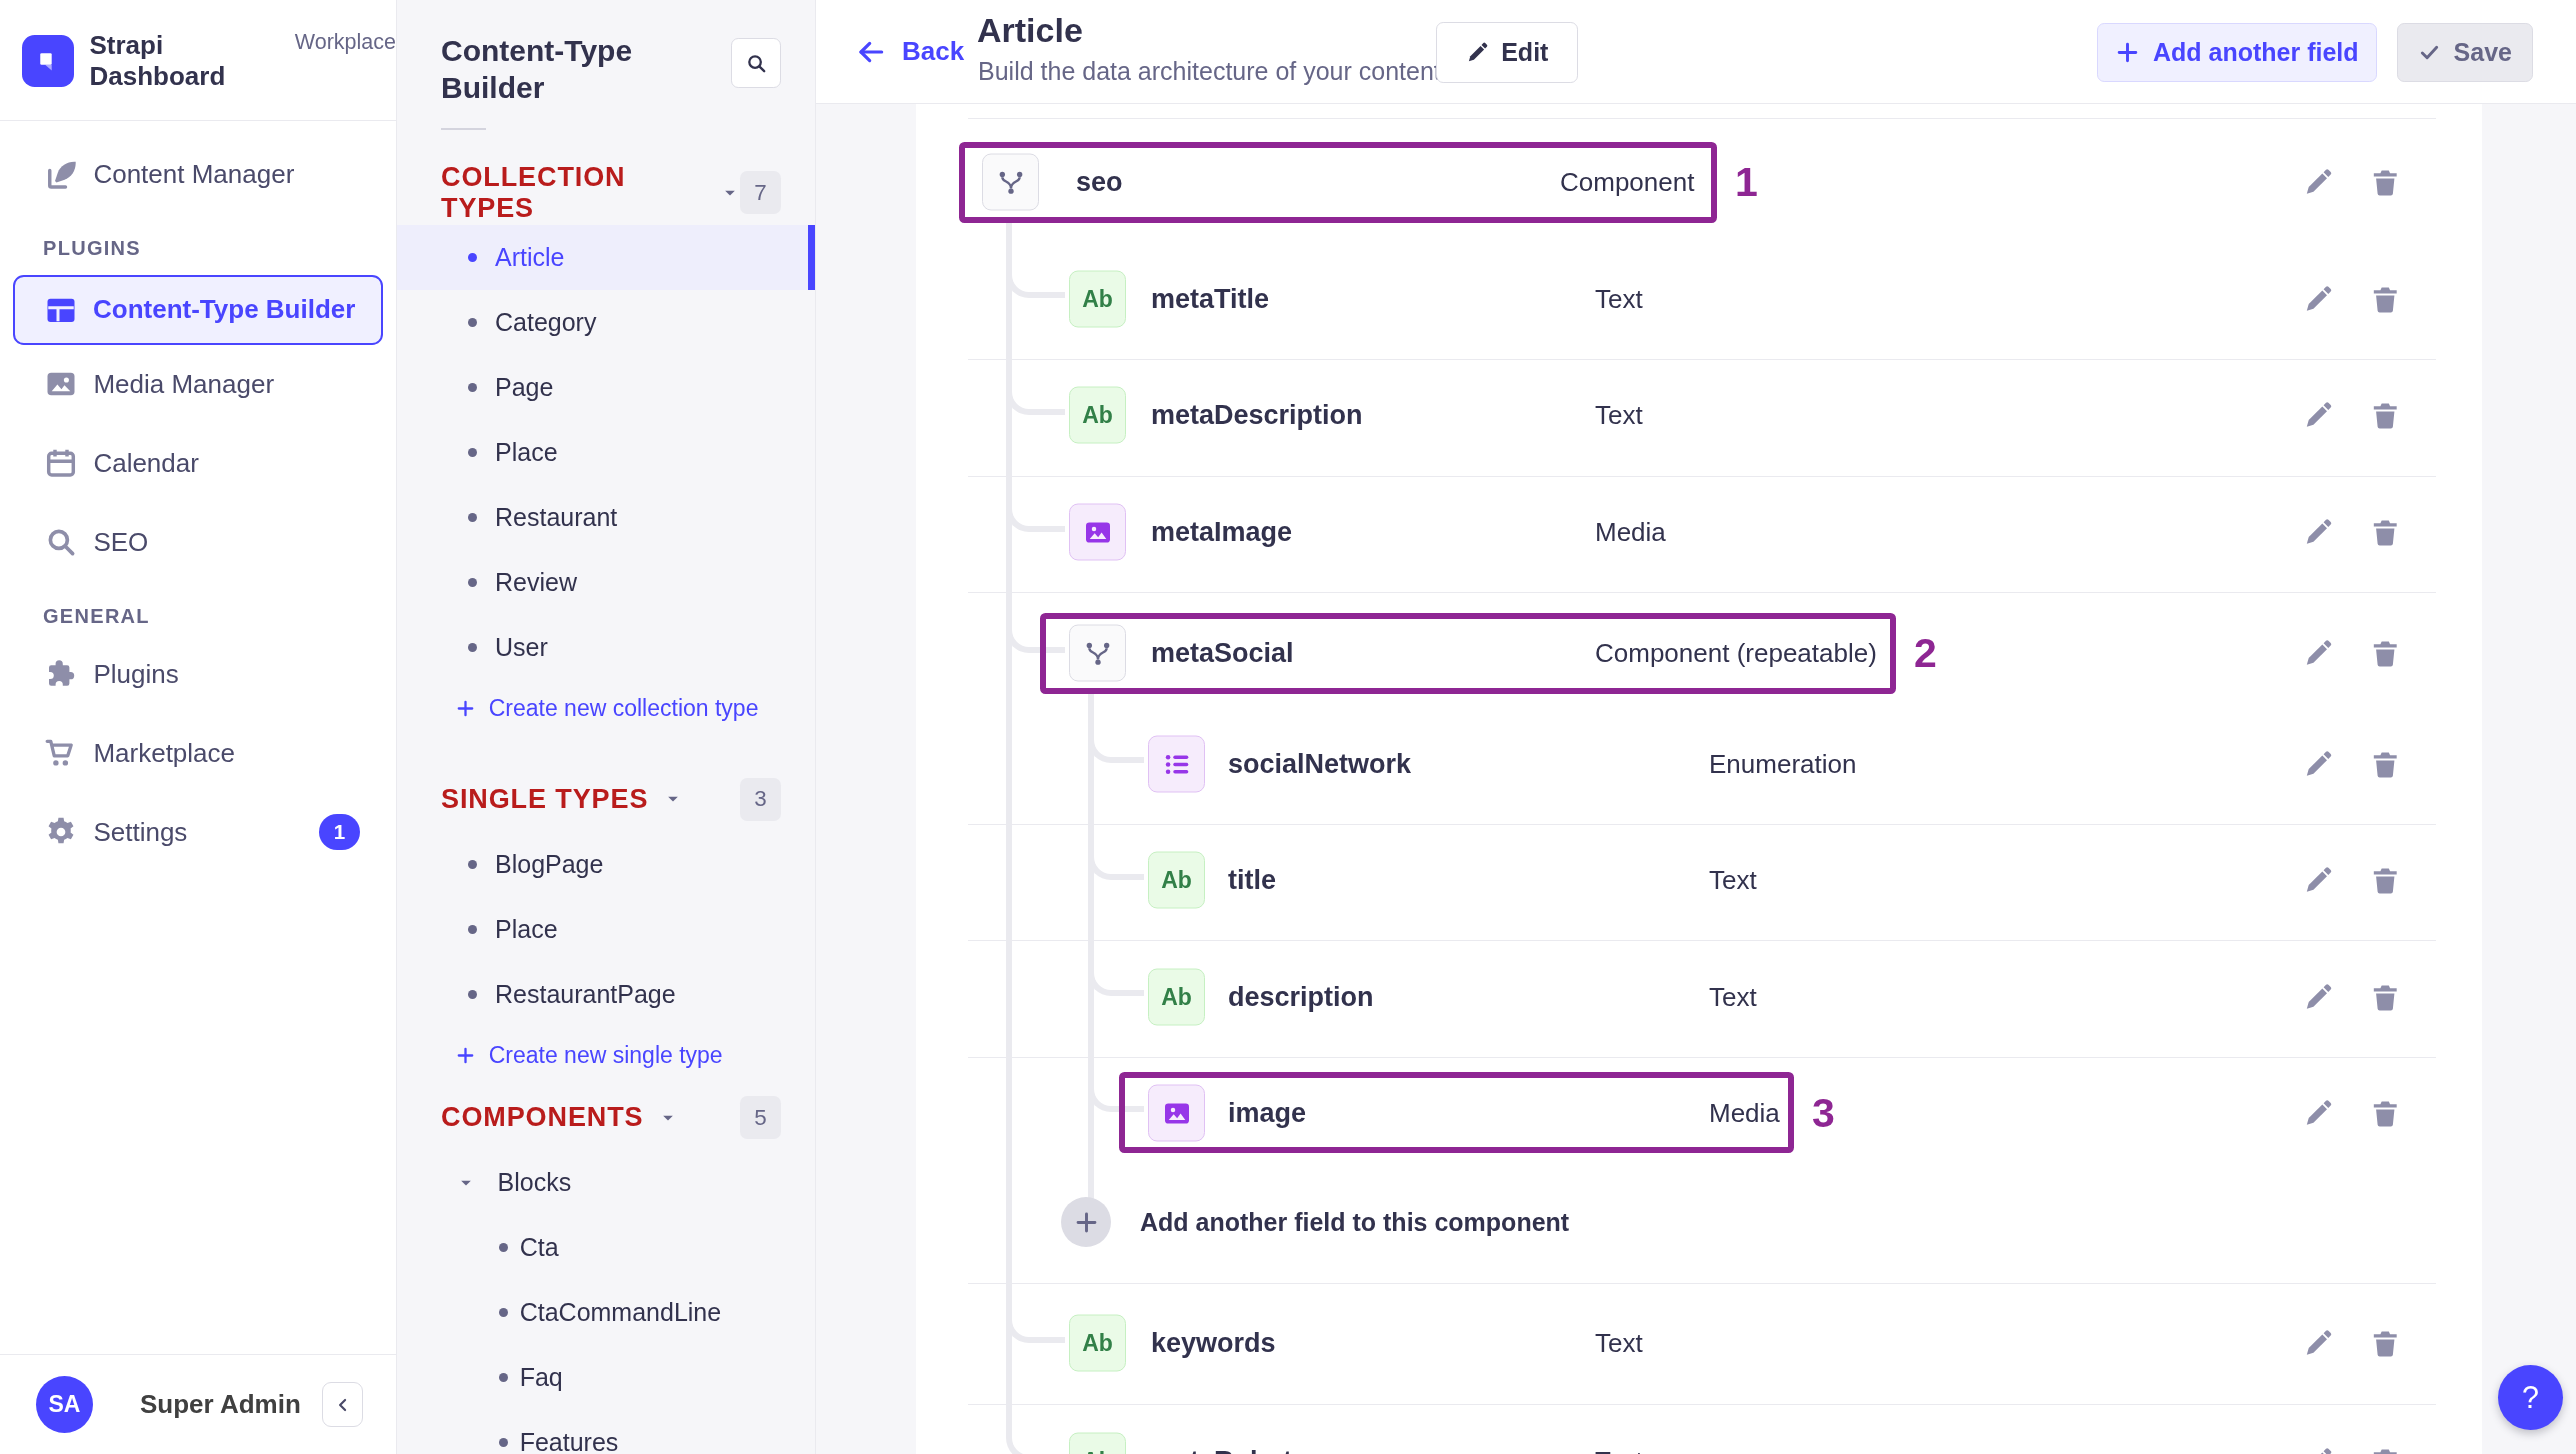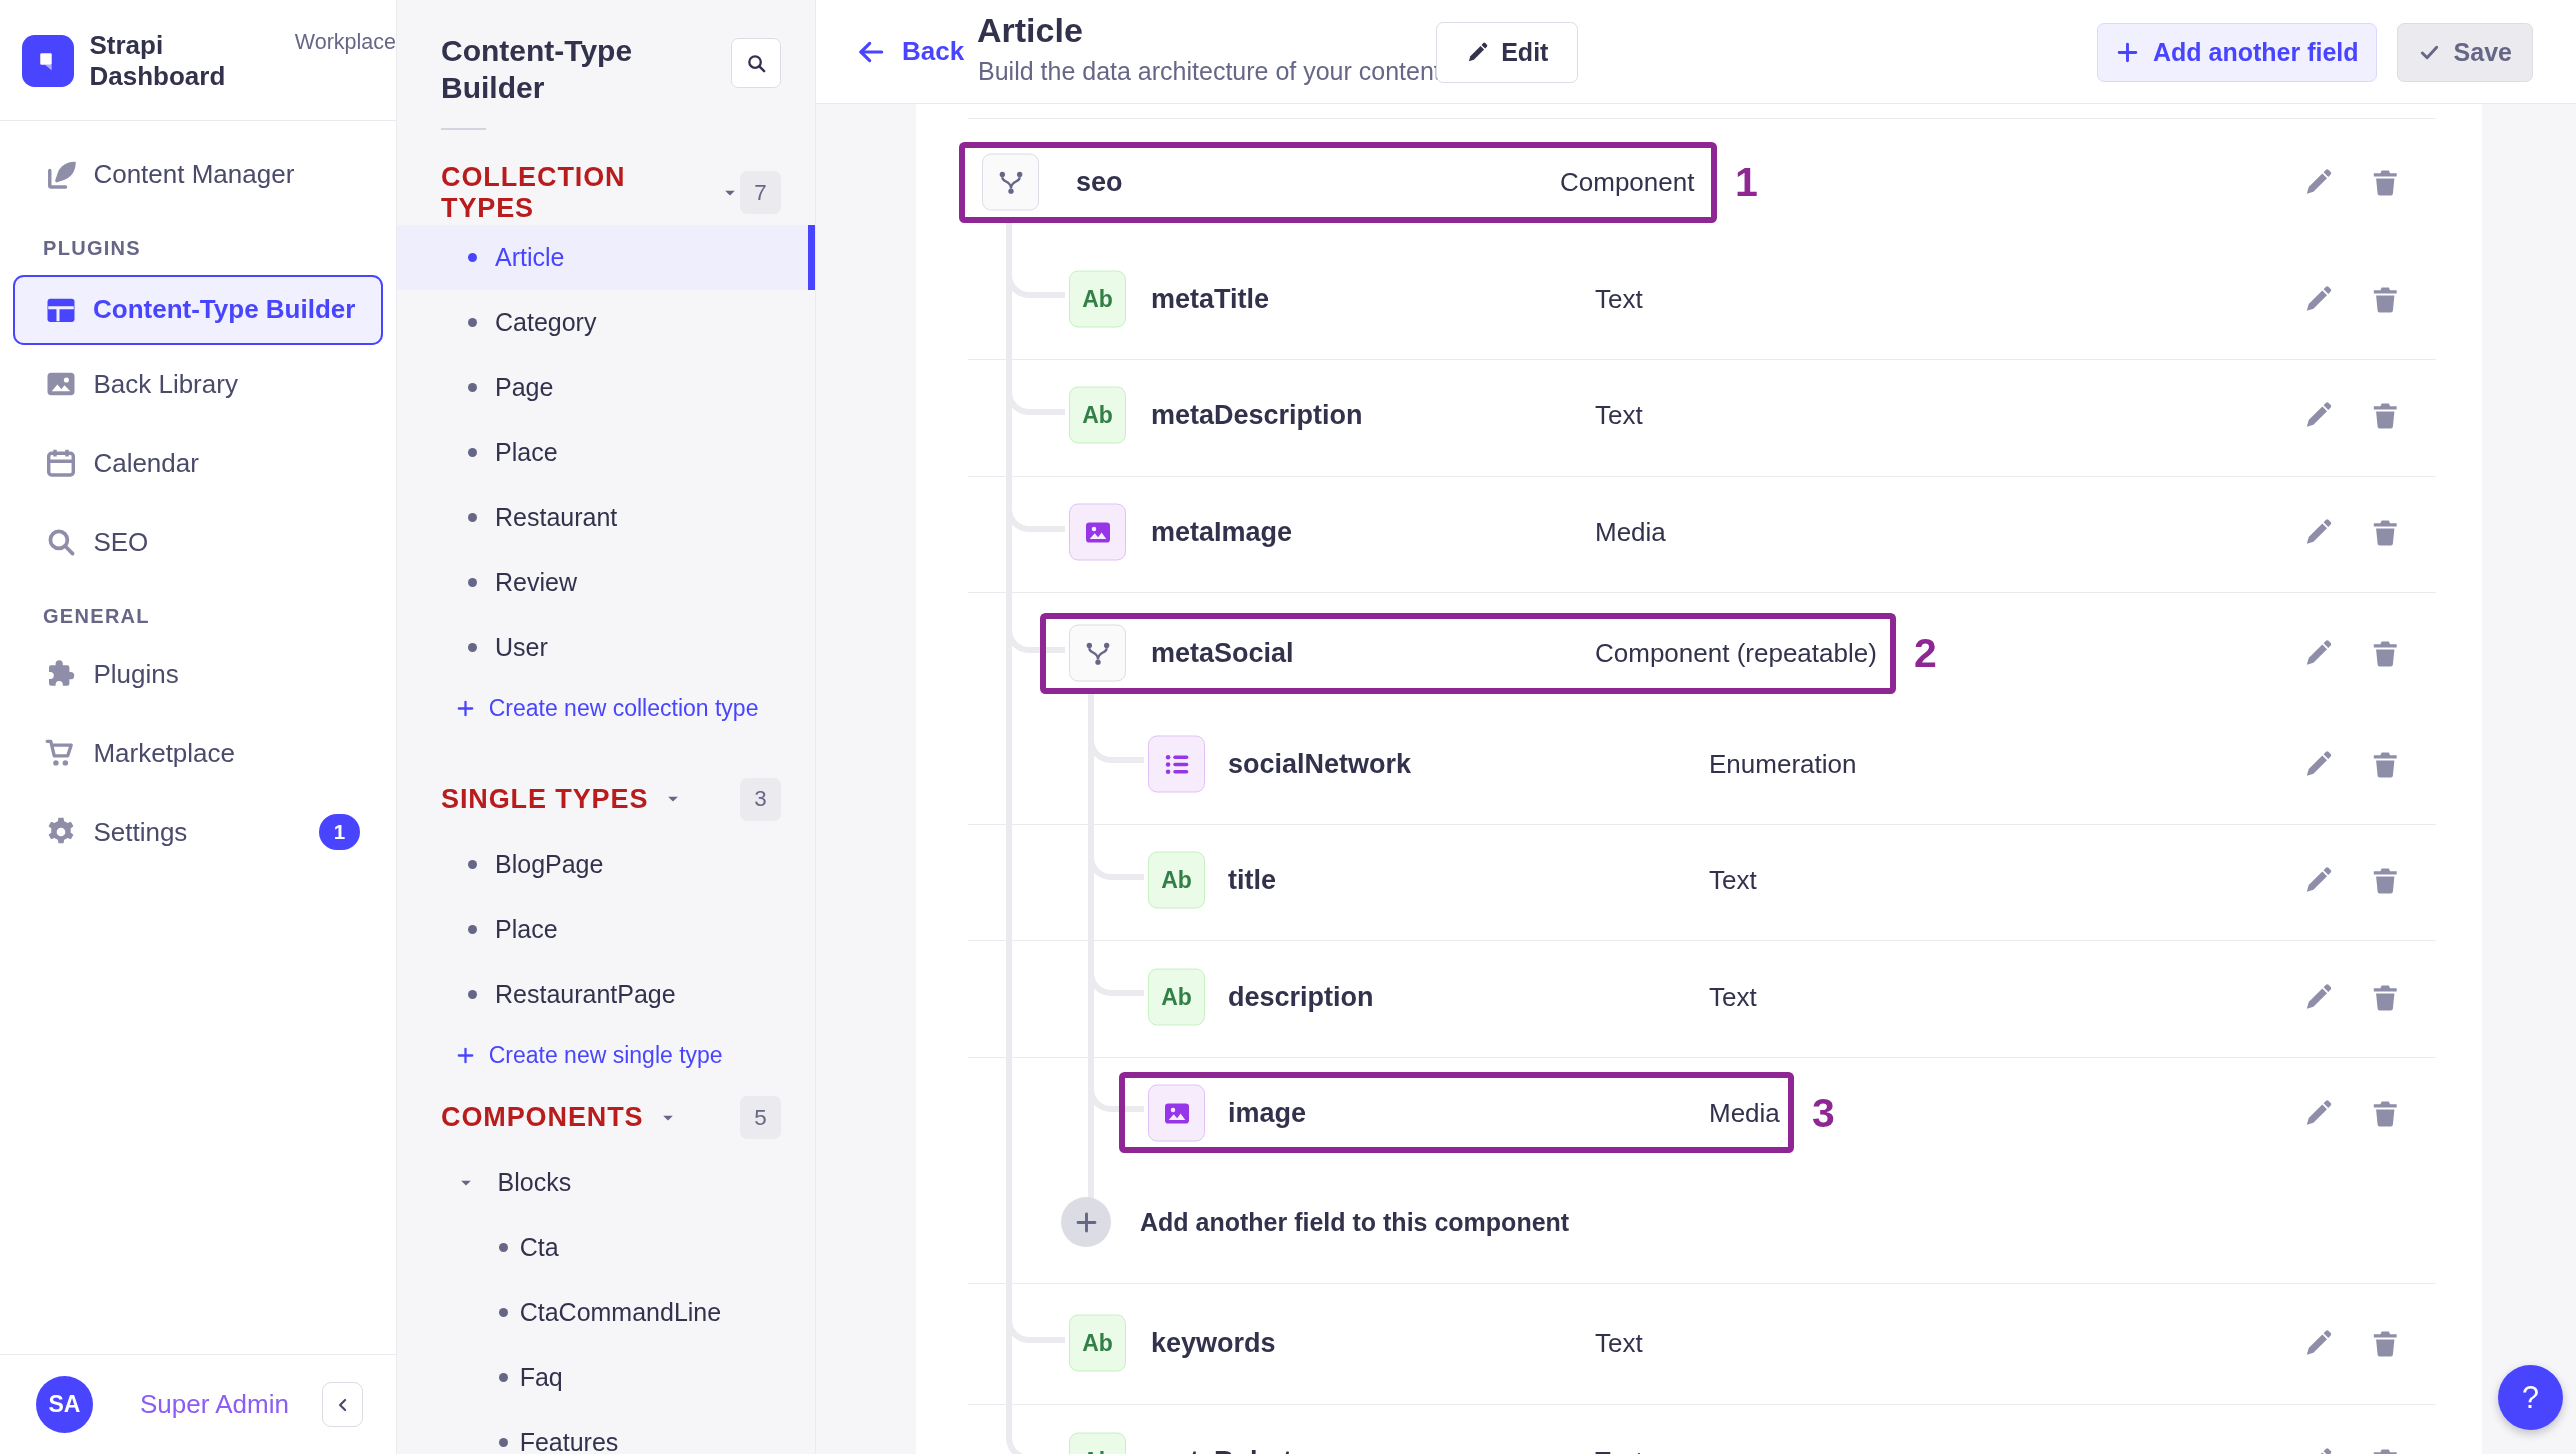--- a/index.html
+++ b/index.html
@@ -22,21 +22,21 @@
   .side1-item{height:79px;display:flex;align-items:center;padding:0 36px 0 43px;gap:14.4px;cursor:pointer;font-size:26px;color:#4a4a6a;}
   .side1-item .icn{width:36px;height:36px;display:flex;align-items:center;justify-content:center;color:#8e8ea9;flex:0 0 auto;}
   .side1-item.first{margin-top:14.4px;}
   .side1-section{margin:23px 0 7.2px 43px;font-size:20px;font-weight:700;letter-spacing:1.3px;color:#666687;}
   .side1-active{margin:14.4px 12.6px 0 12.6px;height:70px;border:2.7px solid #4945ff;border-radius:10.8px;background:#f0f0ff;display:flex;align-items:center;gap:14.4px;padding:0 0 0 28px;cursor:pointer;font-size:26px;color:#4945ff;font-weight:600;box-sizing:border-box;}
   .side1-active .icn{width:36px;height:36px;display:flex;align-items:center;justify-content:center;color:#4945ff;}
   .badge-notif{margin-left:auto;min-width:41px;height:36px;border-radius:18px;background:#4945ff;color:#fff;font-size:20.6px;font-weight:700;display:flex;align-items:center;justify-content:center;}
   #user-divider{position:absolute;left:0;right:0;top:1354px;}
   .user-row{position:absolute;left:0;right:0;top:1355px;height:99px;display:flex;align-items:center;padding:0 33px 0 36px;box-sizing:border-box;}
   .avatar{width:57px;height:57px;border-radius:50%;background:#4945ff;color:#fff;font-size:23px;font-weight:700;display:flex;align-items:center;justify-content:center;}
-  .user-name{margin-left:47px;font-size:26px;color:#8b5cf6;font-weight:400;}
+  .user-name{margin-left:47px;font-size:26px;color:#404040;font-weight:700;}
   .collapse-btn{margin-left:auto;width:41px;height:45px;border:0.9px solid #dcdce4;border-radius:9px;background:#fff;display:flex;align-items:center;justify-content:center;color:#4a4a68;cursor:pointer;}
   
   #sidebar2{position:absolute;left:397px;top:0;width:418px;height:1454px;background:#f6f6f9;border-right:0.9px solid #eaeaef;z-index:4;}
   .s2-head{position:relative;padding:32px 0 0 44px;}
   .s2-title{font-size:30px;font-weight:700;color:#32324d;line-height:37px;width:251px;}
   .s2-search{position:absolute;right:34px;top:38px;width:50px;height:50px;background:#fff;border:0.9px solid #dcdce4;border-radius:7.2px;display:flex;align-items:center;justify-content:center;color:#32324d;cursor:pointer;}
   .s2-divider{width:45px;height:2.7px;background:#d4d4de;margin:21.5px 0 0 44px;}
   .sec-head{display:flex;align-items:center;margin:41px 34px 0 44px;height:43px;}
   .sec-head.tight{margin-top:12.6px;align-items:center;}
   .sec-title{font-size:27px;font-weight:700;letter-spacing:0.9px;color:#b91c1c;}
@@ -121,21 +121,21 @@
         <span>Content-Type Builder</span>
       </div>
       <div class="side1-item">
         <span class="icn">
           <svg width="36" height="36" viewBox="0 0 24 24">
             <rect x="3" y="4.5" width="18" height="15" rx="2.5" fill="currentColor"></rect>
             <circle cx="15.6" cy="9.3" r="1.7" fill="#fff"></circle>
             <path d="M5.8 16.8l3.8-4.4 2.7 3.1 2-2.6 3.9 3.9H5.8z" fill="#fff"></path>
           </svg>
         </span>
-        <span>Back Library</span>
+        <span>Media Manager</span>
       </div>
       <div class="side1-item">
         <span class="icn">
           <svg width="36" height="36" viewBox="0 0 24 24" fill="none" stroke="currentColor" stroke-width="2.3">
             <rect x="3.8" y="5.5" width="16.4" height="14.5" rx="2"></rect>
             <path d="M8 3.2v4.4M16 3.2v4.4M3.8 10.8h16.4"></path>
           </svg>
         </span>
         <span>Calendar</span>
       </div>

